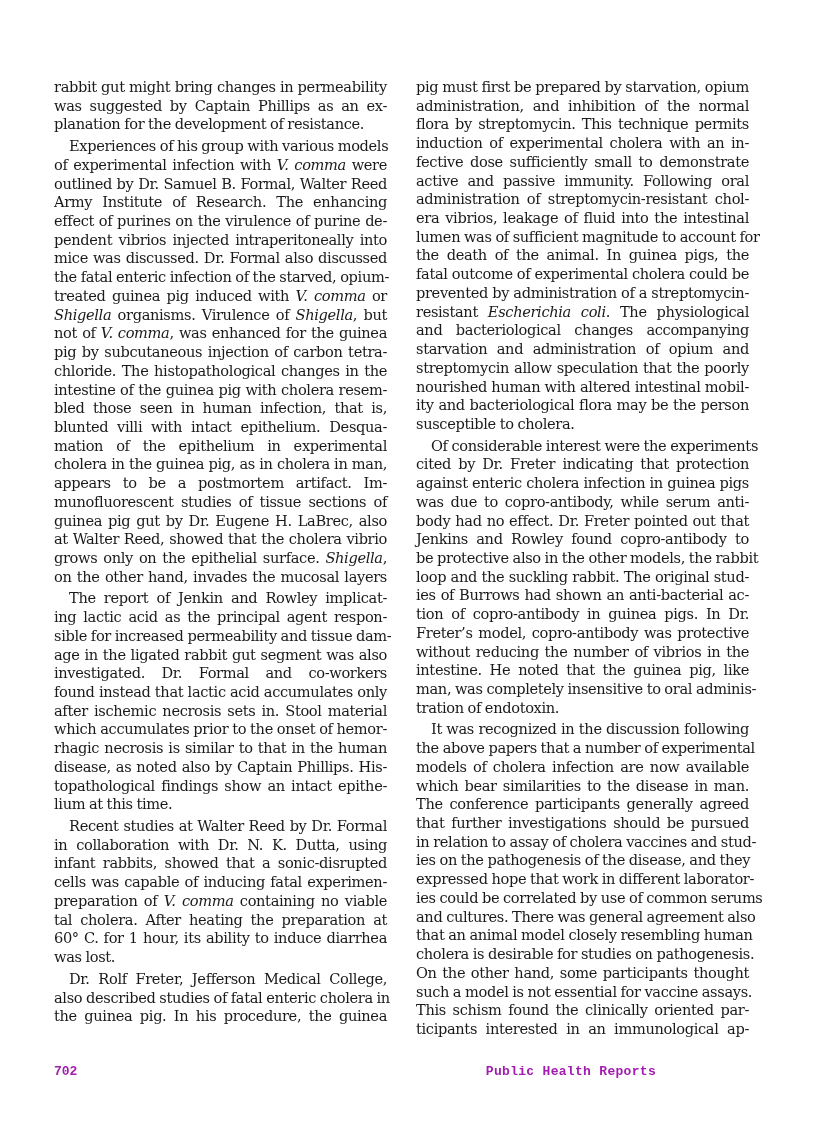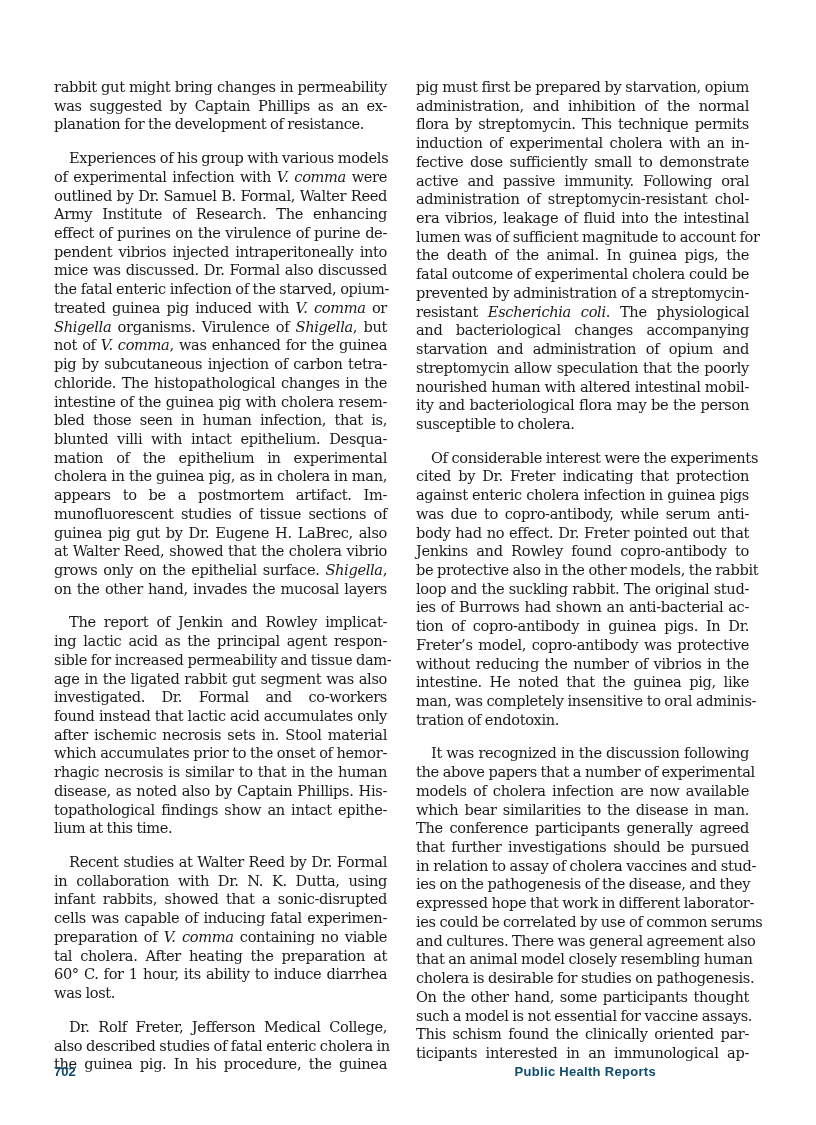--- a/index.html
+++ b/index.html
@@ -7,24 +7,24 @@
          font-family: "DejaVu Serif", "Liberation Serif", serif; color: #1a1a1a; }
   .page { position: absolute; left: 0; top: 0; width: 724px; height: 1125px; }
   .col { position: absolute; top: 78px; width: 333px; }
   .col-left { left: 54px; }
   .col-right { left: 416px; }
   .line { display: block; height: 18.72px; line-height: 18.72px; font-size: 14.6px;
           white-space: nowrap; text-align: justify; text-align-last: justify;
           letter-spacing: -0.35px; word-spacing: -0.5px; overflow: visible; }
   .line.last { text-align-last: left; }
   .line.indent { padding-left: 15px; box-sizing: border-box; }
-  .line.gap { margin-top: 15px; }
+  .line.gap { margin-top: 3px; }
   i { font-style: italic; }
-  .footer { position: absolute; top: 1064px; font-family: Liberation Sans, sans-serif;
-            font-weight: bold; font-size: 13px; color: #0c4a6e; }
+  .footer { position: absolute; top: 1064px; font-family: Liberation Mono, monospace;
+            font-weight: bold; font-size: 13px; color: #a21caf; }
   .page-number { left: 54px; }
   .journal-name { right: 68px; letter-spacing: 0.3px; }
 </style>
 </head>
 <body>
 
 <div class="page">
   <div class="col col-left" id="col-left">
       <span class="line ">rabbit gut might bring changes in permeability</span>
       <span class="line ">was suggested by Captain Phillips as an ex-</span>

